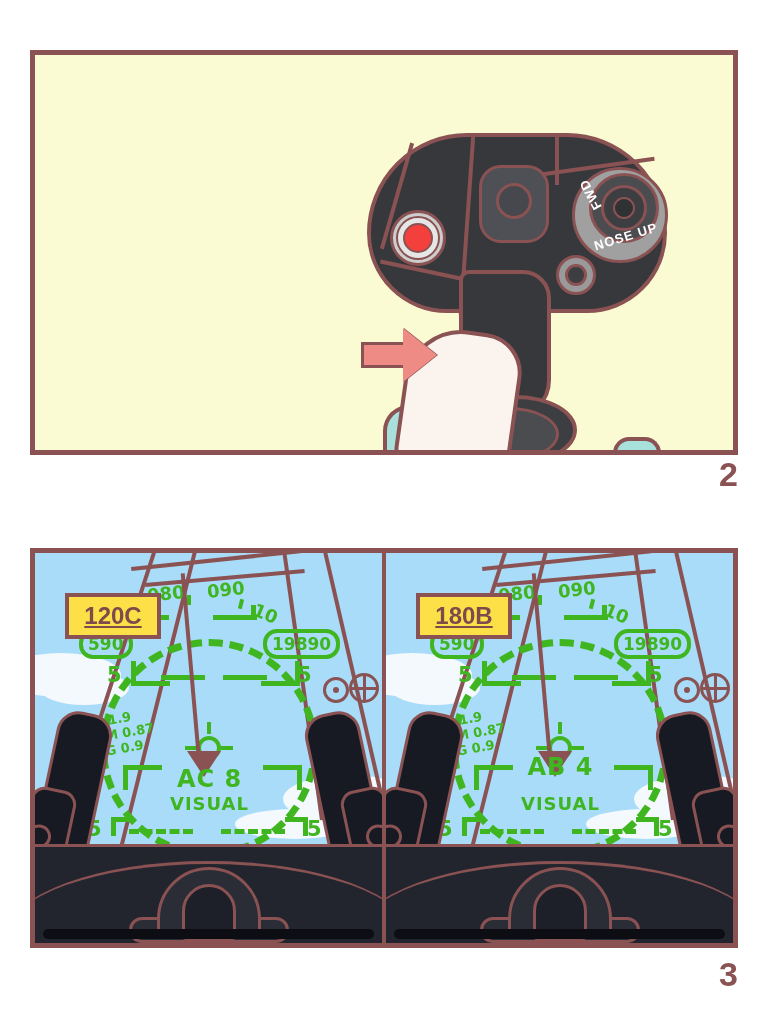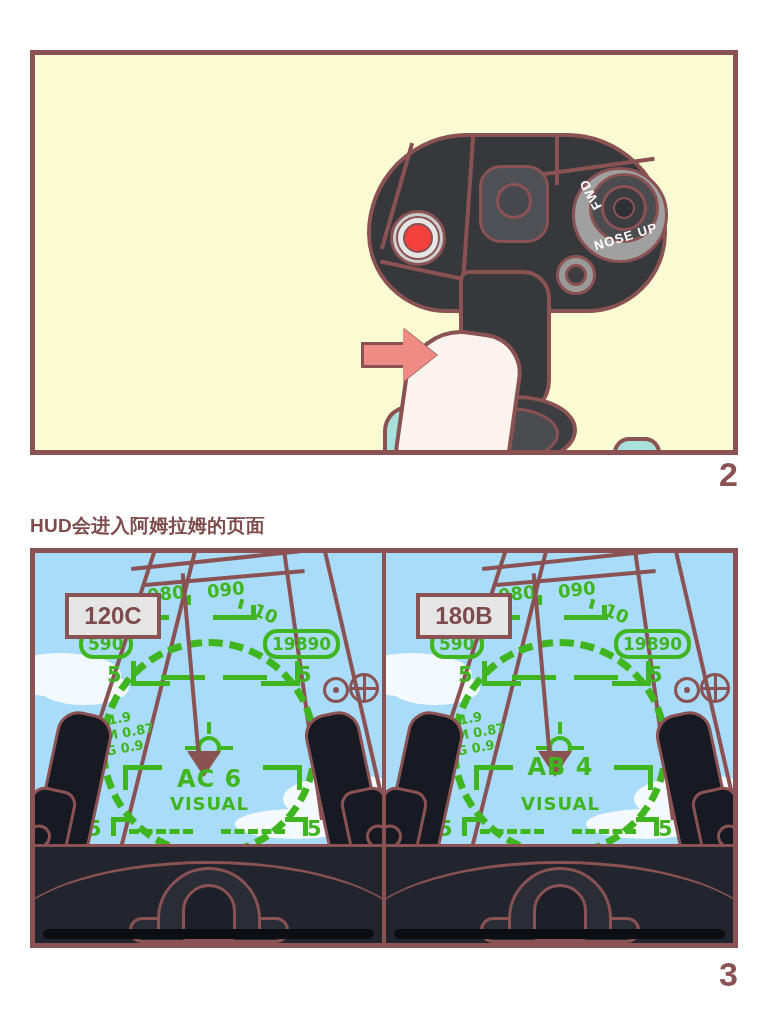--- a/index.html
+++ b/index.html
@@ -91,23 +91,23 @@
 
   .dashline{position:absolute;height:0;border-top:5px dashed #3fb520;}
 
   .radar-sym{position:absolute;width:26px;height:26px;border:3px solid #8a5252;border-radius:50%;box-sizing:border-box;}
   .radar-sym::after{content:"";position:absolute;left:50%;top:50%;width:6px;height:6px;margin:-3px 0 0 -3px;background:#8a5252;border-radius:50%;}
   .radar-cross{position:absolute;width:30px;height:30px;border:3px solid #8a5252;border-radius:50%;box-sizing:border-box;}
   .radar-cross::before,.radar-cross::after{content:"";position:absolute;background:#8a5252;}
   .radar-cross::before{left:50%;top:-2px;bottom:-2px;width:3px;margin-left:-1.5px;}
   .radar-cross::after{top:50%;left:-2px;right:-2px;height:3px;margin-top:-1.5px;}
 
-  .tag-box{position:absolute;background:#e5e5e5;border:4px solid #8a5252;color:#7d4b4b;
+  .tag-box{position:absolute;background:#fde047;border:4px solid #8a5252;color:#7d4b4b;
         font-size:24px;font-weight:700;display:flex;align-items:center;justify-content:center;
-        font-family:"Liberation Sans",sans-serif;box-sizing:border-box;}
+        font-family:"Liberation Sans",sans-serif;box-sizing:border-box;text-decoration:underline;}
 
   
   .stick-head{position:absolute;left:332px;top:78px;width:300px;height:180px;background:#36383c;
         border:4px solid #8a5252;border-radius:150px 150px 120px 120px;box-sizing:border-box;}
   .stick-neck{position:absolute;left:424px;top:215px;width:92px;height:150px;background:#36383c;
         border:4px solid #8a5252;box-sizing:border-box;border-radius:10px 28px 40px 40px;}
   .stick-base{position:absolute;left:402px;top:340px;width:140px;height:70px;background:#3c3e42;
         border:4px solid #8a5252;border-radius:70px/40px;box-sizing:border-box;}
   .stick-base2{position:absolute;left:420px;top:352px;width:104px;height:54px;background:#4a4c50;
         border:3px solid #8a5252;border-radius:52px/28px;box-sizing:border-box;}
@@ -196,21 +196,20 @@
     <div class="sleeve"></div>
     <div class="sleeve-r"></div>
     <div class="hand"></div>
 
     <div class="arrow-body"></div>
     <div class="arrow-head"></div>
   </div>
 
   <div class="panel-number" id="panel-number-2">2</div>
 
-  <div class="caption" id="caption-3">HUD会进入阿姆拉姆的页面</div>
 
   <div class="panel3">
 
     <div class="hud">
       <div class="cloud" style="left:-34px;top:100px;width:120px;height:44px;"></div>
       <div class="cloud" style="left:4px;top:118px;width:90px;height:34px;"></div>
       <div class="cloud" style="left:248px;top:222px;width:130px;height:48px;"></div>
       <div class="cloud" style="left:200px;top:256px;width:120px;height:30px;"></div>
 
       <div class="canopy-line" style="left:120px;top:-10px;width:4px;height:330px;transform:rotate(18deg);"></div>
@@ -250,21 +249,21 @@
         <div>∝ 1.9</div>
         <div style="margin-left:8px">M 0.87</div>
         <div style="margin-left:6px">G 0.9</div>
       </div>
 
       <div class="tgt-line" style="left:154px;top:20px;height:190px;transform:rotate(-5deg);"></div>
       <div class="target-arrow" style="left:152px;top:198px;"></div>
 
       <div class="bracket bk-tl" style="left:88px;top:212px;"></div>
       <div class="bracket bk-tr" style="left:228px;top:212px;"></div>
-      <div class="mode-text mode-main" style="left:0;top:212px;width:349px;">AC 6</div>
+      <div class="mode-text mode-main" style="left:0;top:212px;width:349px;">AC 8</div>
       <div class="mode-text mode-sub" style="left:0;top:240px;width:349px;">VISUAL</div>
 
       <div class="ladnum" style="left:52px;top:264px;">5</div>
       <div class="bracket bk-tl" style="left:76px;top:264px;height:14px;width:18px;"></div>
       <div class="dashline" style="left:94px;top:276px;width:64px;"></div>
       <div class="dashline" style="left:186px;top:276px;width:64px;"></div>
       <div class="bracket bk-tr" style="left:250px;top:264px;height:14px;width:18px;"></div>
       <div class="ladnum" style="left:272px;top:264px;">5</div>
 
       <div class="radar-sym" style="left:288px;top:124px;"></div>

